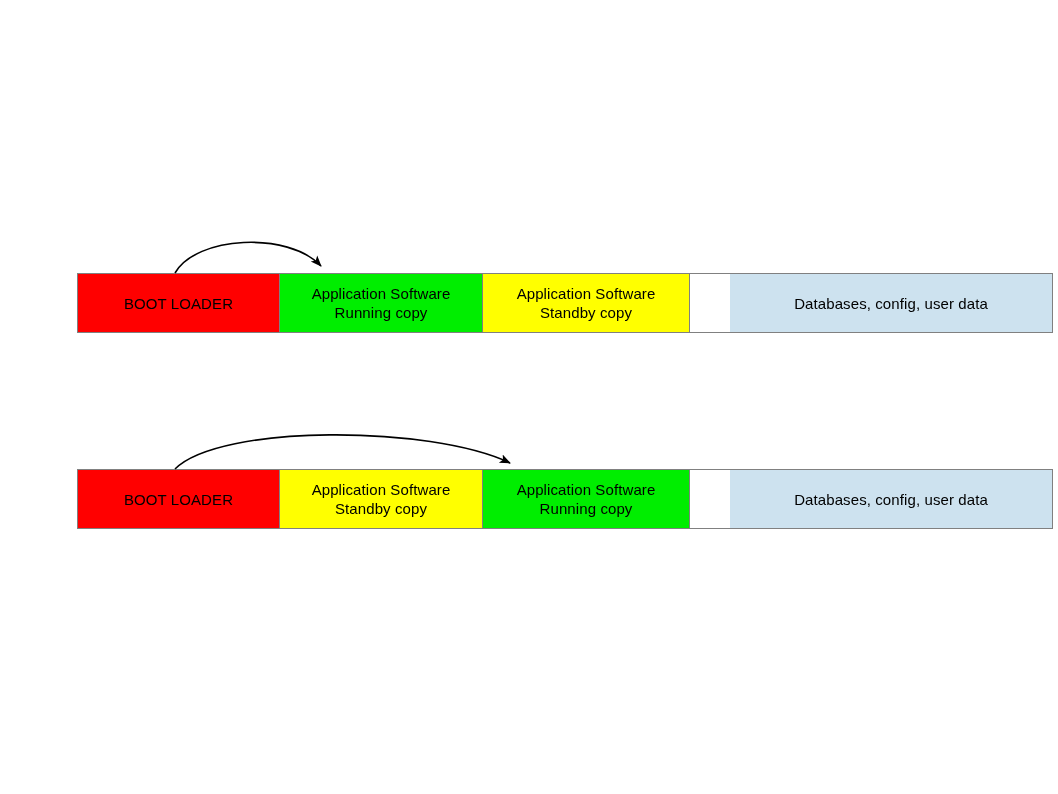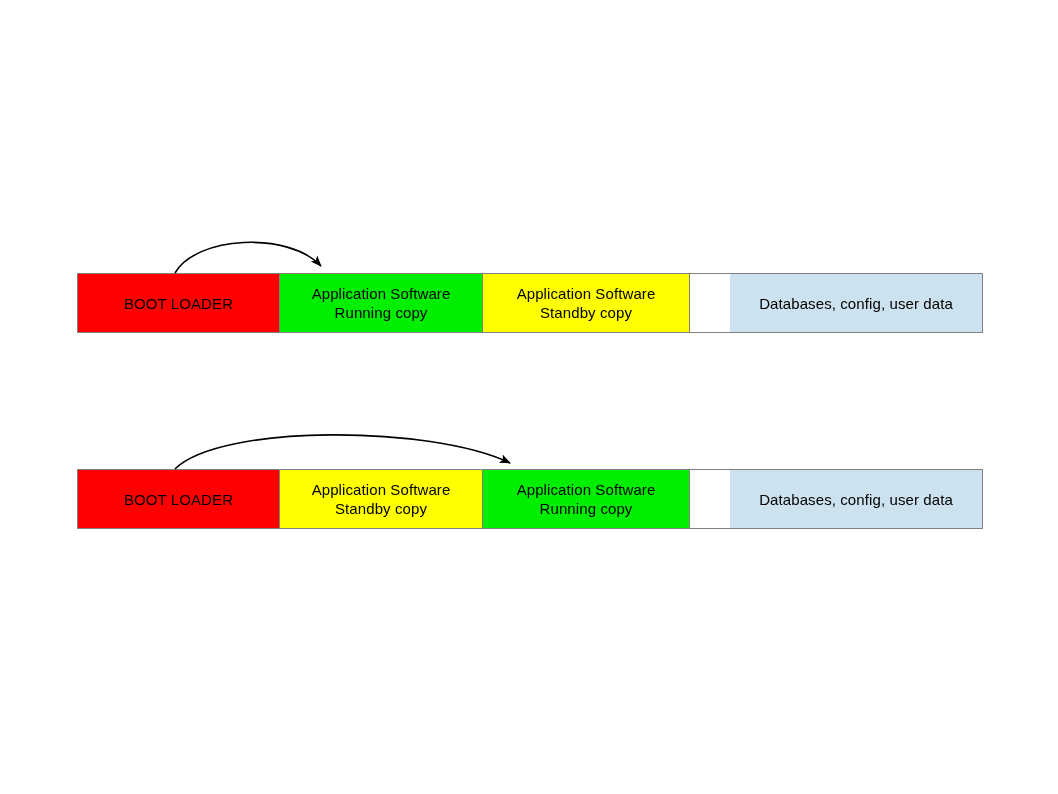--- a/index.html
+++ b/index.html
@@ -20,21 +20,21 @@
     left: 0;
     top: 0;
     width: 1058px;
     height: 794px;
   }
 
   
   .mem-row {
     position: absolute;
     left: 77px;
-    width: 906px;
+    width: 976px;
     height: 60px;
     display: flex;
     box-sizing: border-box;
     border: 1px solid #808080;
   }
   #row-1 { top: 273px; }
   #row-2 { top: 469px; }
 
   .seg {
     box-sizing: border-box;

